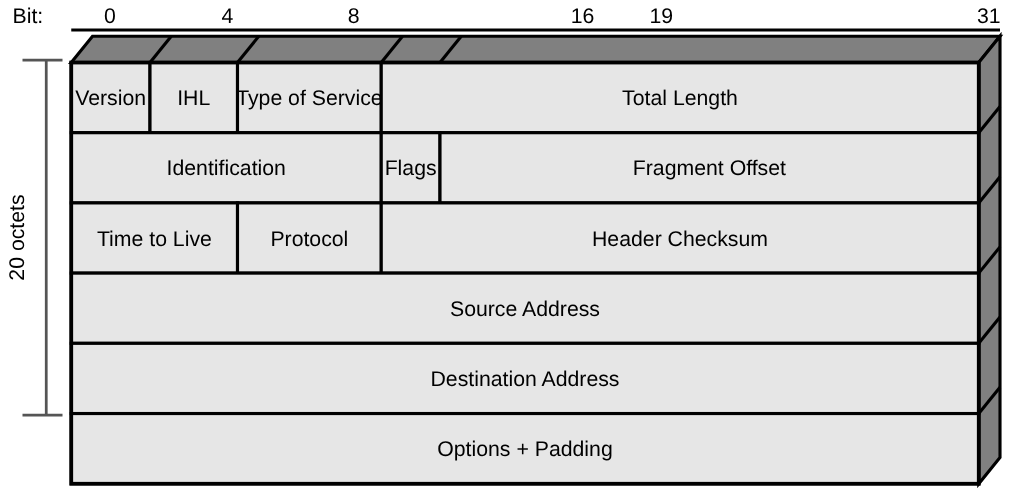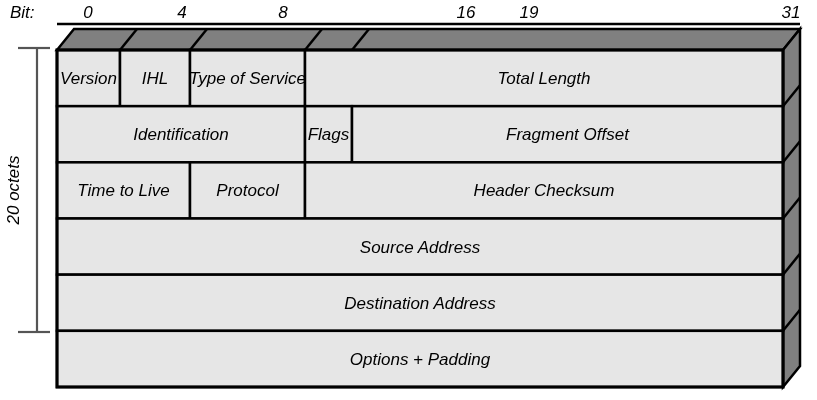--- a/index.html
+++ b/index.html
@@ -1,18 +1,18 @@
 <!DOCTYPE html>
 <html><head>
 <meta charset="utf-8">
 <style>
   html,body{margin:0;padding:0;background:#ffffff;}
   body{width:817px;height:400px;overflow:hidden;
        font-family:"Liberation Sans","DejaVu Sans",sans-serif;}
-  #stage{position:relative;width:747px;height:400px;font-style:italic;}
+  #stage{position:relative;width:747px;height:400px;}
   svg{display:block;}
   .lbl{font-family:"Liberation Sans","DejaVu Sans",sans-serif;
        font-size:17px;fill:#000000;}
   .bitlbl{font-family:"Liberation Sans","DejaVu Sans",sans-serif;
           font-size:17px;fill:#000000;}
   .sidelbl{font-family:"Liberation Sans","DejaVu Sans",sans-serif;
            font-size:17px;fill:#000000;}
 </style>
 </head>
 <body>

